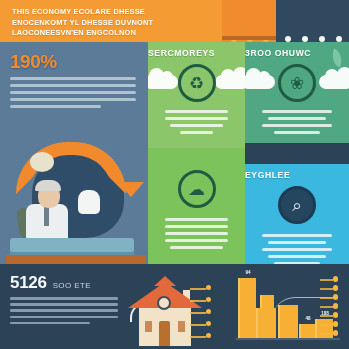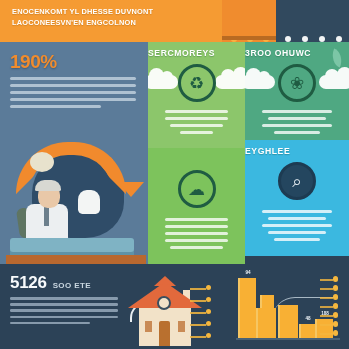--- a/index.html
+++ b/index.html
@@ -225,21 +225,21 @@
     left: 148px; top: 42px;
     width: 201px; height: 222px;
   }
   .cell {
     position: absolute;
     overflow: hidden;
   }
   .cell.tl { left: 0;    top: 0;    width: 97px;  height: 106px; background: #8cc66b; }
   .cell.tr { left: 97px; top: 0;    width: 104px; height: 101px; background: #4fa882; }
   .cell.bl { left: 0;    top: 106px; width: 97px;  height: 116px; background: #7dc35c; }
-  .cell.br { left: 97px; top: 98px; width: 104px; height: 116px; background: #3bb8e0; text-decoration: underline; }
+  .cell.br { left: 97px; top: 122px; width: 104px; height: 116px; background: #3bb8e0; text-decoration: underline; }
 
   .cell-title {
     position: absolute;
     left: 0; right: 0;
     top: 6px;
     text-align: left;
     color: #ffffff;
     font-size: 8.6px;
     font-weight: bold;
     letter-spacing: 0.6px;
@@ -328,21 +328,21 @@
   }
   .bstat-big {
     color: #f7fafc;
     font-size: 17px;
     font-weight: bold;
     letter-spacing: -0.3px;
   }
   .bstat-label {
     color: #c9d6e0;
     font-size: 8px;
-    font-weight: bold;
+    font-weight: normal;
     letter-spacing: 0.4px;
   }
   .bottom-body {
     position: absolute;
     left: 10px; top: 33px;
     width: 108px;
   }
   .nline {
     height: 2.6px;
     border-radius: 1.3px;
@@ -493,20 +493,21 @@
     opacity: 0.8;
   }
 </style>
 </head>
 <body>
 
 <div id="infographic">
 
   <div class="header">
     <div class="header-title">
+      <div>THIS ECONOMY ECOLARE DHESSE</div>
       <div>ENOCENKOMT YL DHESSE DUVNONT</div>
       <div>LAOCONEESVN'EN ENGCOLNON</div>
     </div>
 
     <div class="header-people-orange">
       <div class="fig o" style="left:5px;width:14px;">
         <div class="head"></div>
         <div class="body"></div>
       </div>
       <div class="fig o" style="left:21px;width:14px;">

